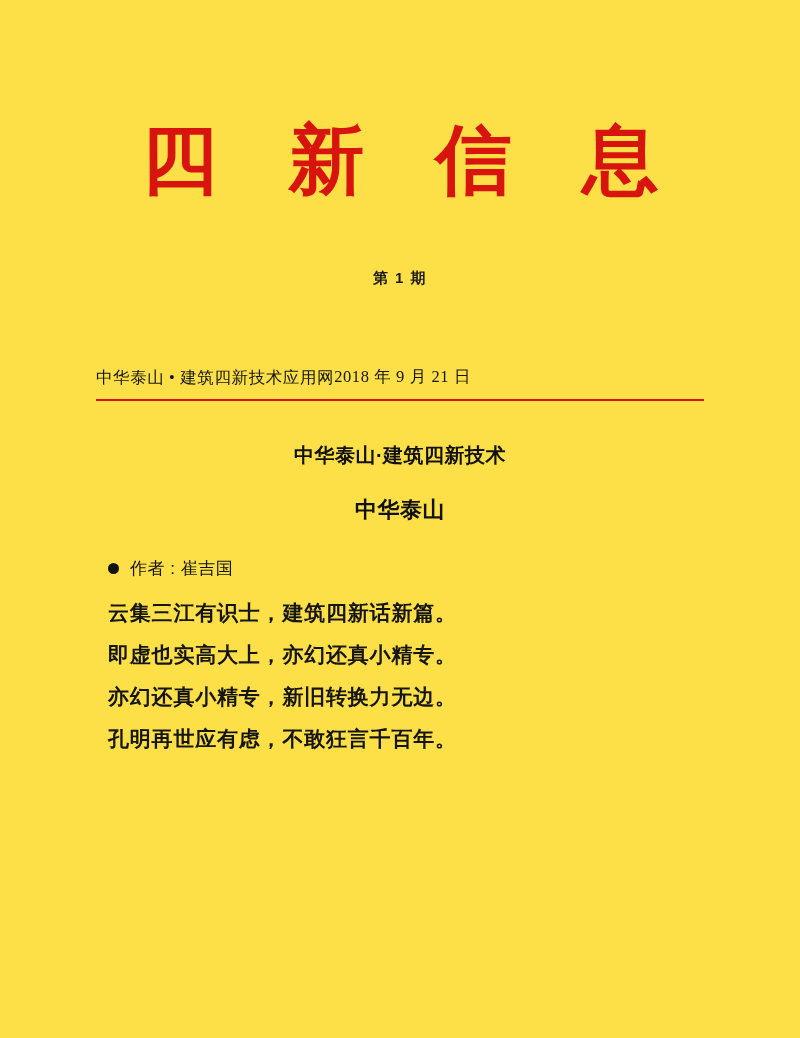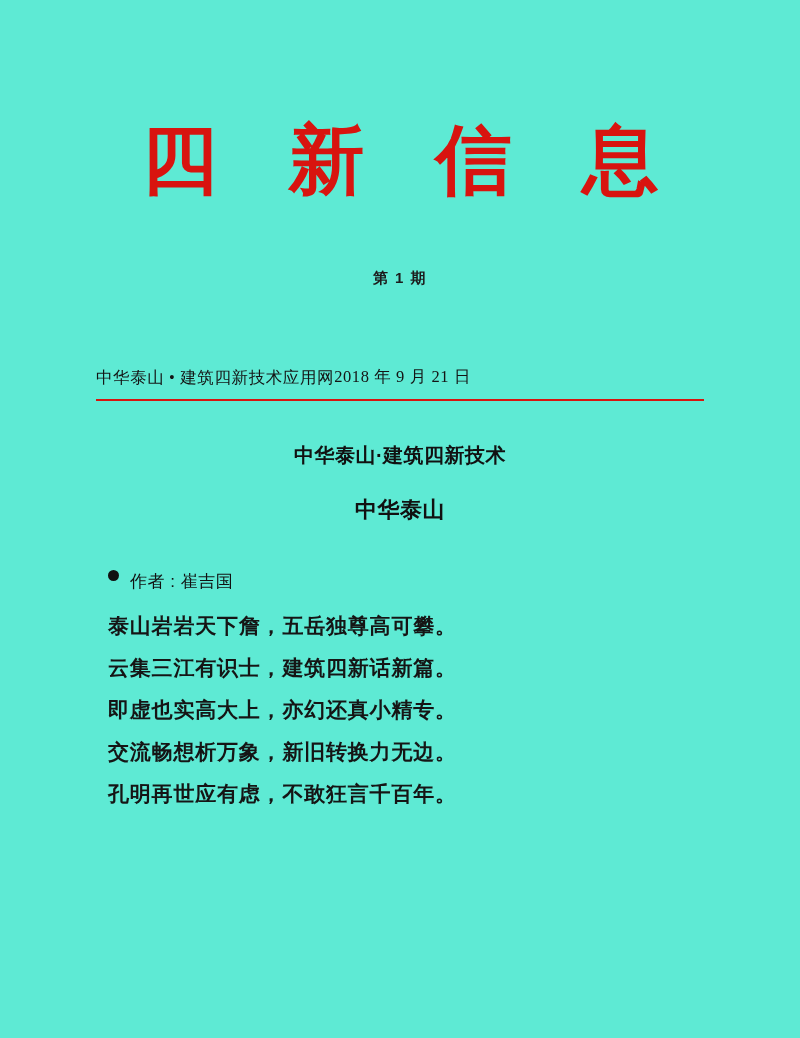--- a/index.html
+++ b/index.html
@@ -11,21 +11,21 @@
     width: 800px;
     height: 1038px;
     font-family: "Liberation Serif", "DejaVu Serif", serif;
     color: #1a1a1a;
     overflow: hidden;
   }
   .page {
     position: relative;
     width: 800px;
     height: 1038px;
-    background: #5eead4;
+    background: #fde047;
     box-sizing: border-box;
   }
 
   
   .masthead {
     padding-top: 118px;
     text-align: center;
   }
   .masthead-title {
     color: #d8140f;
@@ -92,24 +92,24 @@
     margin-top: 29px;
     text-align: center;
     font-family: "Liberation Sans", "DejaVu Sans", sans-serif;
     font-size: 22px;
     font-weight: bold;
     color: #111111;
     letter-spacing: 0.5px;
   }
 
   .author-row {
-    margin-top: 45px;
+    margin-top: 32px;
     padding-left: 12px;
     display: flex;
-    align-items: flex-start;
+    align-items: center;
     justify-content: flex-start;
     font-family: "Liberation Sans", "DejaVu Sans", sans-serif;
     font-size: 17px;
     color: #111111;
   }
   .bullet {
     width: 11px;
     height: 11px;
     border-radius: 50%;
     background: #111111;
@@ -157,21 +157,20 @@
 
     <div class="article-title">中华泰山·建筑四新技术</div>
     <div class="article-title-2">中华泰山</div>
 
     <div class="author-row">
       <span class="bullet"></span>
       <span class="author-text">作者 : 崔吉国</span>
     </div>
 
     <div class="poem">
-      <div class="poem-line">泰山岩岩天下詹，五岳独尊高可攀。</div>
       <div class="poem-line">云集三江有识士，建筑四新话新篇。</div>
       <div class="poem-line">即虚也实高大上，亦幻还真小精专。</div>
-      <div class="poem-line">交流畅想析万象，新旧转换力无边。</div>
+      <div class="poem-line">亦幻还真小精专，新旧转换力无边。</div>
       <div class="poem-line">孔明再世应有虑，不敢狂言千百年。</div>
     </div>
 
   </div>
 </div>
 
 </body></html>

